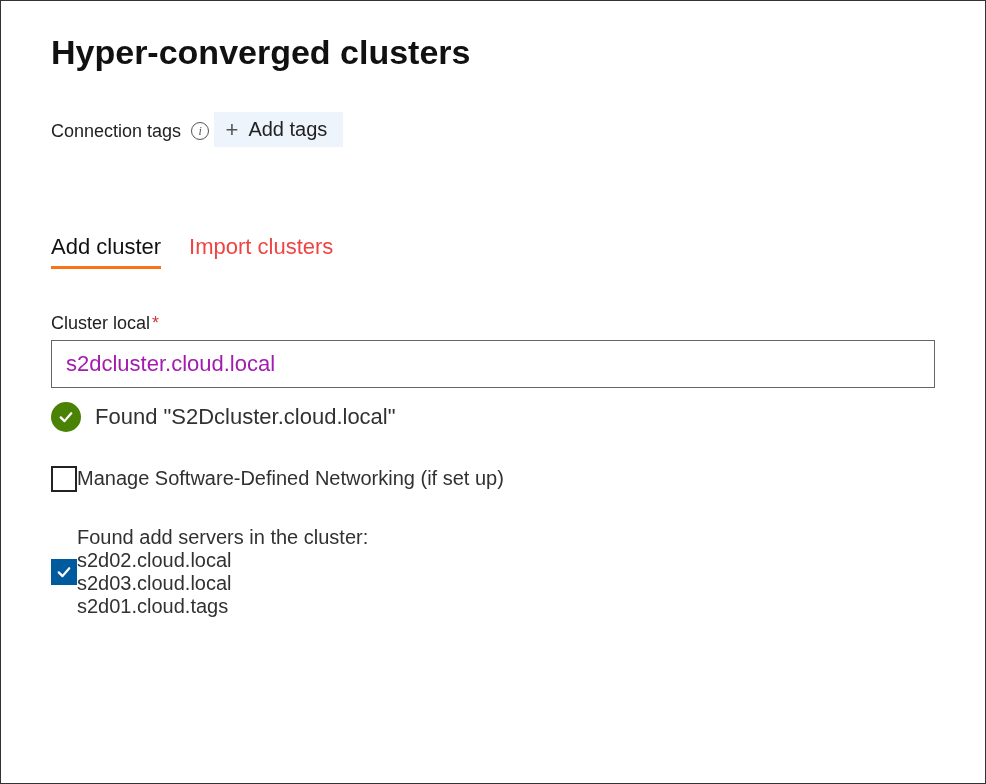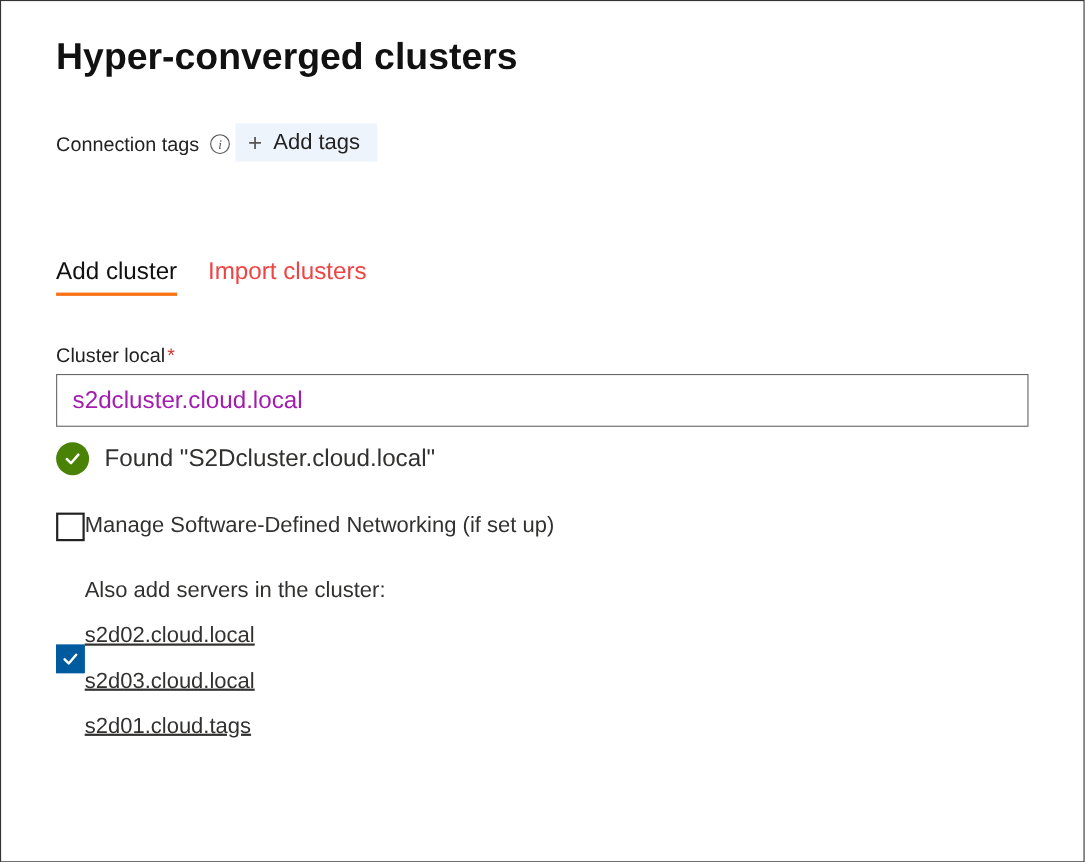--- a/index.html
+++ b/index.html
@@ -126,22 +126,21 @@
   .checkbox.checked {
     background: #005a9e;
     border-color: #005a9e;
   }
   .servers-block {
     display: flex;
     flex-direction: column;
   }
   .server-item {
     font-size: 20px;
-    margin-top: 18px;
-    text-decoration: underline;
+    margin-top: 0;
   }
 </style>
 </head>
 <body>
 
 
 
 <h1 class="page-title">Hyper-converged clusters</h1>
 
 <div class="section-label">
@@ -178,21 +177,21 @@
   <span>Manage Software-Defined Networking (if set up)</span>
 </div>
 
 <div class="check-row">
   <span class="checkbox checked">
     <svg width="18" height="18" viewBox="0 0 24 24">
         <path d="M5 12.5 L10 17.5 L19 7" stroke="#fff" stroke-width="3" fill="none" stroke-linecap="round" stroke-linejoin="round"></path>
       </svg>
   </span>
   <div class="servers-block">
-    <span>Also add servers in the cluster:</span>
+    <span>Found add servers in the cluster:</span>
     <span class="server-item">s2d02.cloud.local</span>
     <span class="server-item">s2d03.cloud.local</span>
     <span class="server-item">s2d01.cloud.tags</span>
   </div>
 </div>
 
 
 
 
 </body></html>

